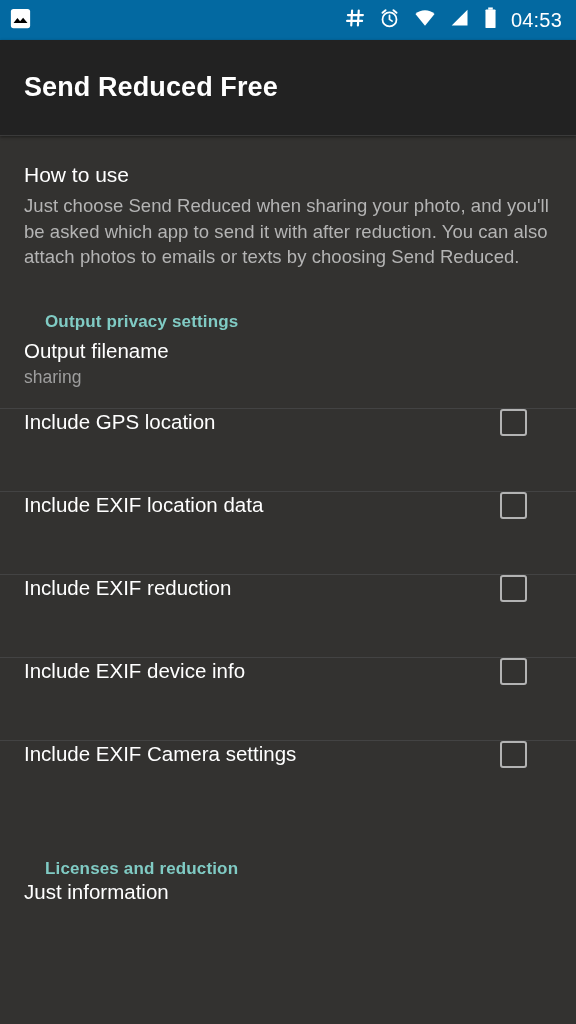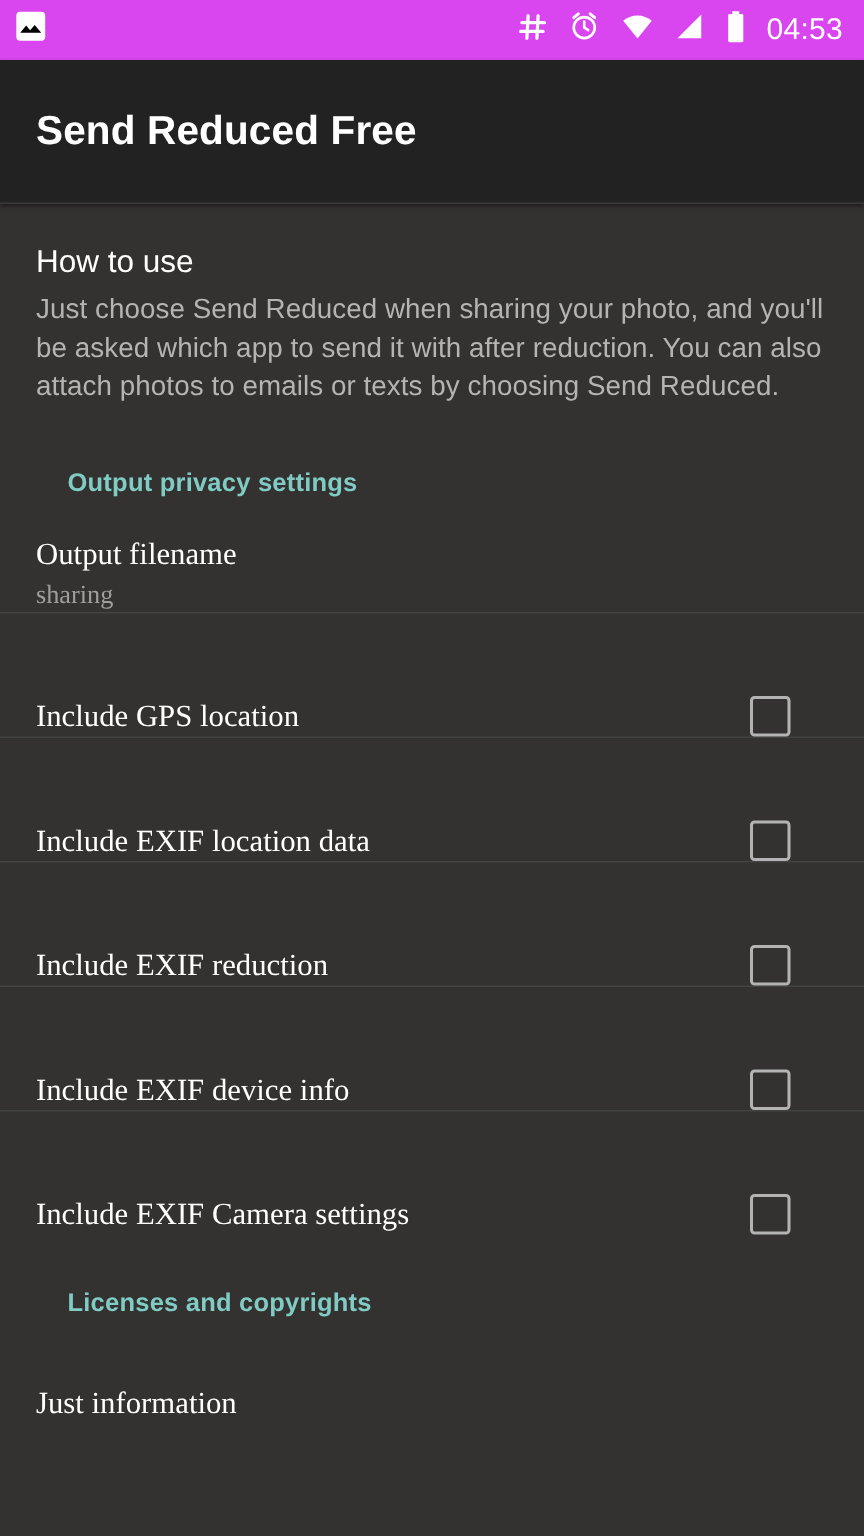--- a/index.html
+++ b/index.html
@@ -8,21 +8,21 @@
     width: 576px;
     height: 1024px;
     background: #333230;
     font-family: "Liberation Sans", sans-serif;
     overflow: hidden;
   }
 
   
   .statusbar {
     height: 40px;
-    background: #d946ef;
+    background: #0369a1;
     display: flex;
     align-items: center;
     padding: 0 14px 0 10px;
     color: #ffffff;
   }
   .statusbar-left { display: flex; align-items: center; gap: 8px; }
   .statusbar-right {
     margin-left: auto;
     display: flex;
     align-items: center;
@@ -87,24 +87,23 @@
     font-size: 17px;
     font-weight: bold;
     letter-spacing: 0.15px;
     padding-left: 45px;
   }
   .section-header.privacy { padding-top: 42px; }
   .section-header.licenses { padding-top: 36px; }
 
   .row {
     display: flex;
-    align-items: flex-end;
+    align-items: flex-start;
     min-height: 82px;
     padding: 0 24px;
-    font-family: Liberation Serif, serif;
   }
   .row-text { flex: 1; }
   .row-title {
     color: #ffffff;
     font-size: 20.5px;
     line-height: 26px;
   }
   .row-sub {
     color: #9e9e9e;
     font-size: 17.5px;
@@ -234,21 +233,21 @@
 
   <div class="divider"></div>
 
   <div class="row">
     <div class="row-text">
       <div class="row-title">Include EXIF Camera settings</div>
     </div>
     <div class="checkbox"></div>
   </div>
 
-  <div class="block section-header licenses">Licenses and copyrights</div>
+  <div class="block section-header licenses">Licenses and reduction</div>
 
   <div class="row view-info">
     <div class="row-text">
       <div class="row-title">Just information</div>
     </div>
   </div>
 
 </div>
 
 </body></html>

